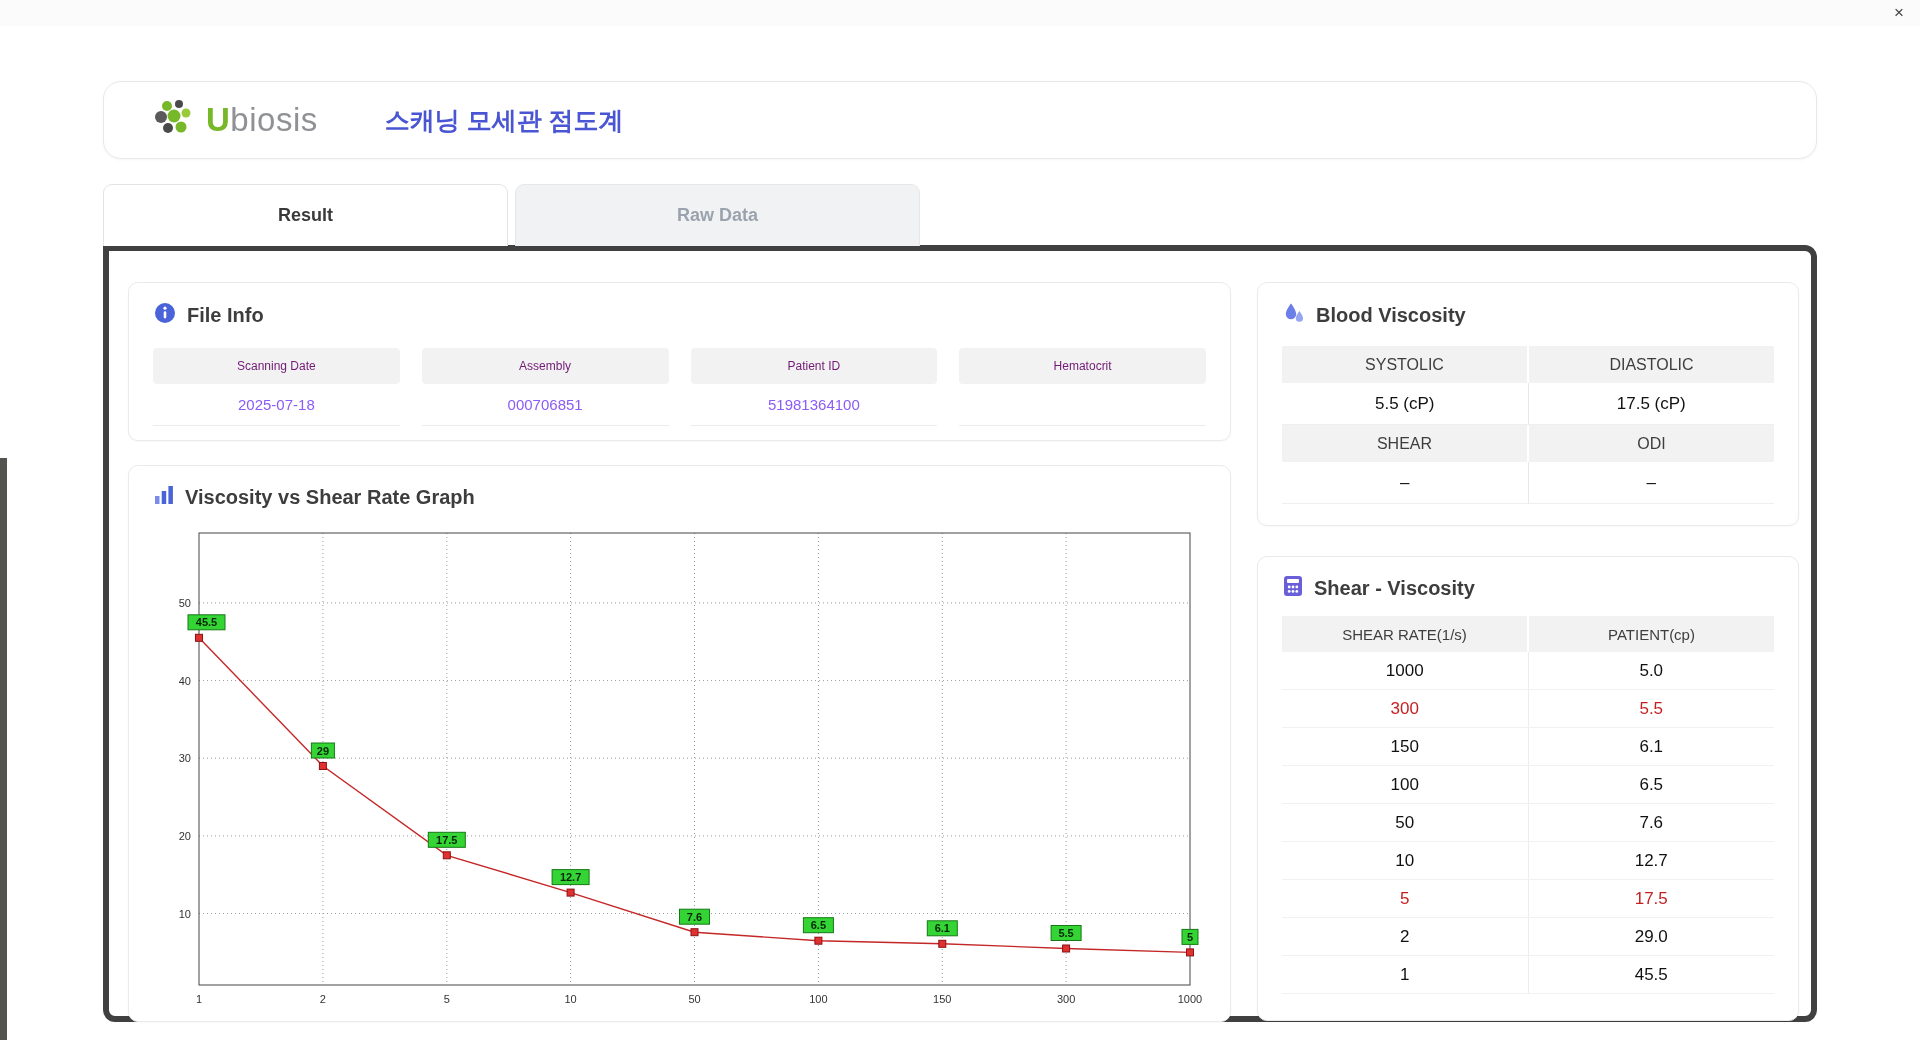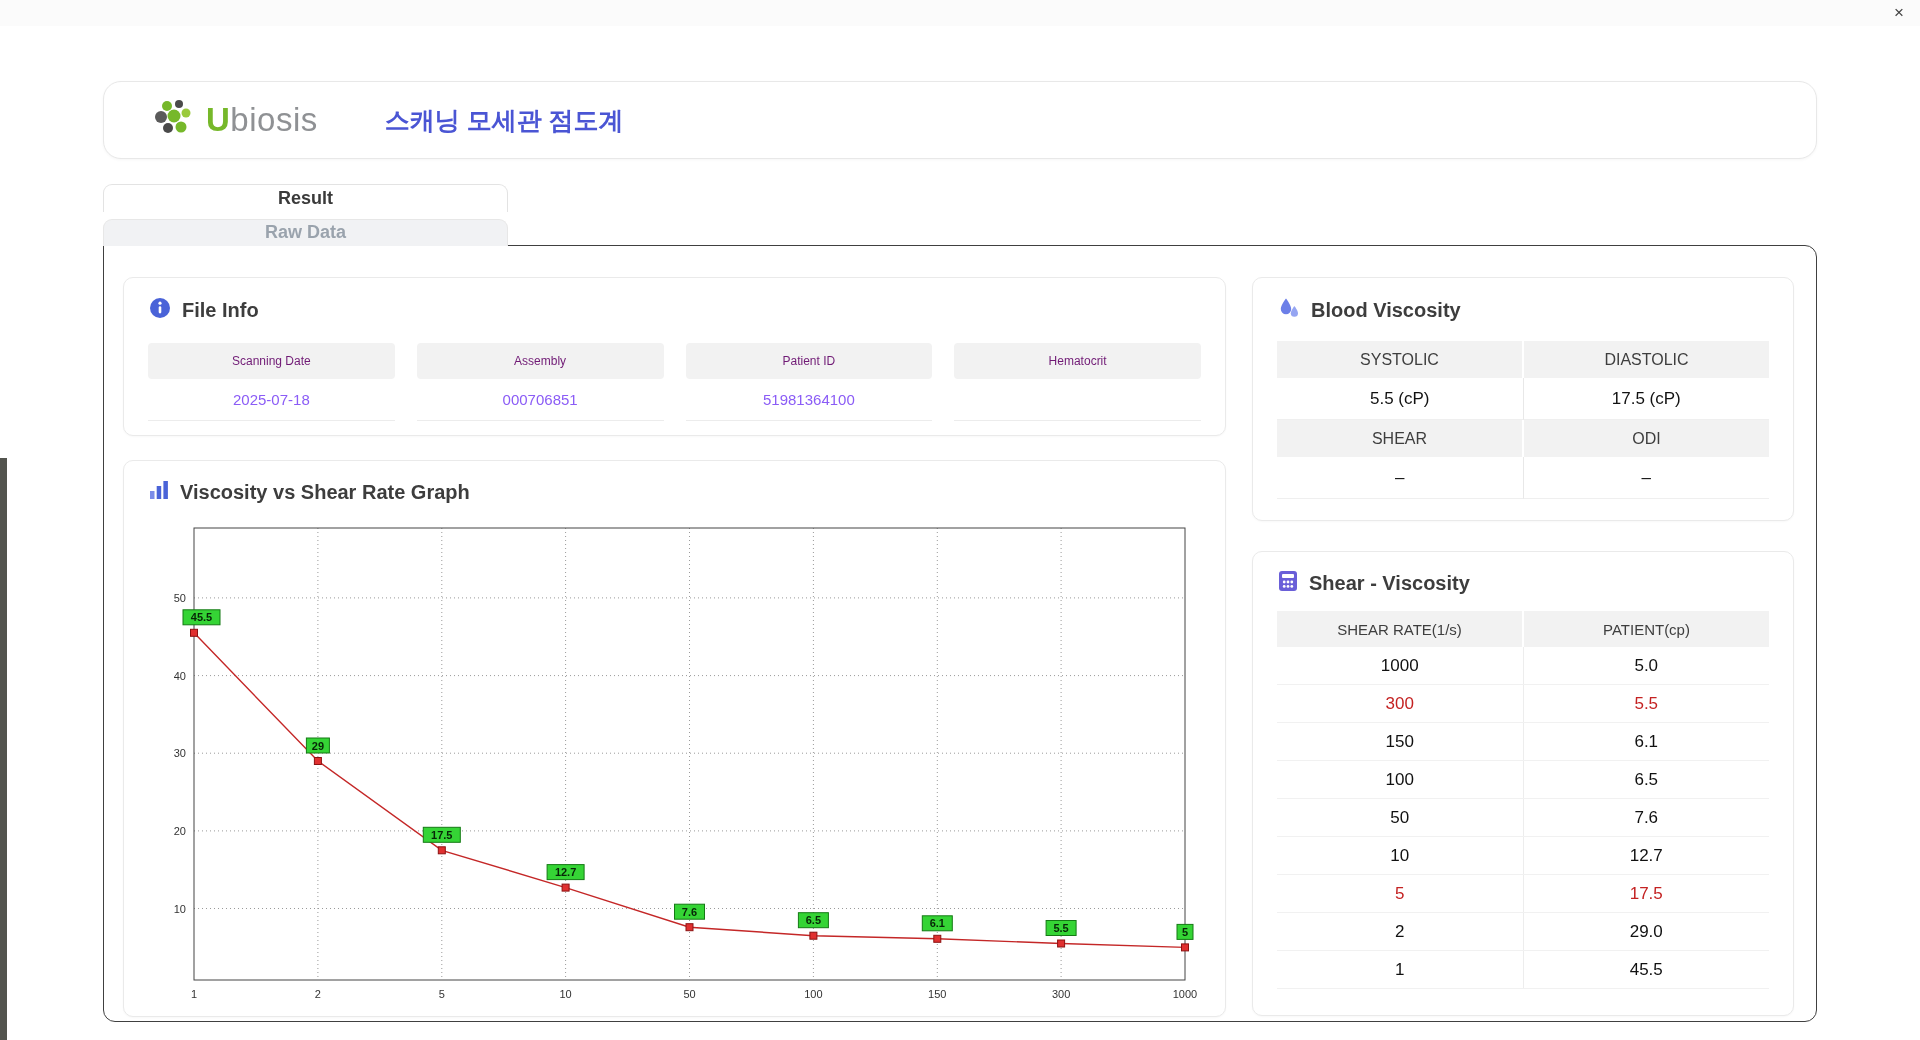--- a/index.html
+++ b/index.html
@@ -17,28 +17,28 @@
   .header-card { position: absolute; left: 103px; top: 81px; width: 1714px; height: 78px;
     border: 1px solid #e8e8e8; border-radius: 18px; background: #fff;
     box-shadow: 0 1px 3px rgba(0,0,0,0.04); display: flex; align-items: center;
     padding-left: 48px; }
   .logo { display: flex; align-items: center; gap: 8px; }
   .logo-text { font-size: 33px; letter-spacing: 0.5px; }
   .logo-text .u { color: #76b82a; font-weight: bold; }
   .logo-text .rest { color: #8f9194; }
   .app-title { margin-left: 67px; font-size: 25px; font-weight: bold; color: #4a55d4; }
 
-  .tabs { position: absolute; left: 103px; top: 184px; height: 62px; display: flex; gap: 7px; z-index: 3; flex-direction: column; }
+  .tabs { position: absolute; left: 103px; top: 184px; height: 62px; display: flex; gap: 7px; z-index: 3; }
   .tab { width: 405px; height: 62px; display: flex; align-items: center; justify-content: center;
     font-size: 18px; font-weight: bold; border-radius: 9px 9px 0 0; cursor: pointer; }
   .tab.active { background: #fff; border: 1px solid #e3e3e3; border-bottom: none; color: #3a3a3a; }
   .tab.inactive { background: #f1f2f4; border: 1px solid #e7e7e7; border-bottom: none; color: #9aa3ad; }
 
   .panel { position: absolute; left: 103px; top: 245px; width: 1714px; height: 777px;
-    border: 1px solid #404040; border-radius: 0 12px 12px 12px; background: #fff; }
+    border: 6px solid #404040; border-radius: 0 12px 12px 12px; background: #fff; }
 
   .card { border: 1px solid #eaeaea; border-radius: 10px; background: #fff;
     box-shadow: 0 1px 2px rgba(0,0,0,0.03); padding: 18px 24px; }
   .card-title { display: flex; align-items: center; gap: 10px; font-size: 20px;
     font-weight: bold; color: #3d3d3d; }
 
   .col-left  { position: absolute; left: 19px;  top: 31px; width: 1103px; }
   .col-right { position: absolute; left: 1148px; top: 31px; width: 542px; }
 
   

